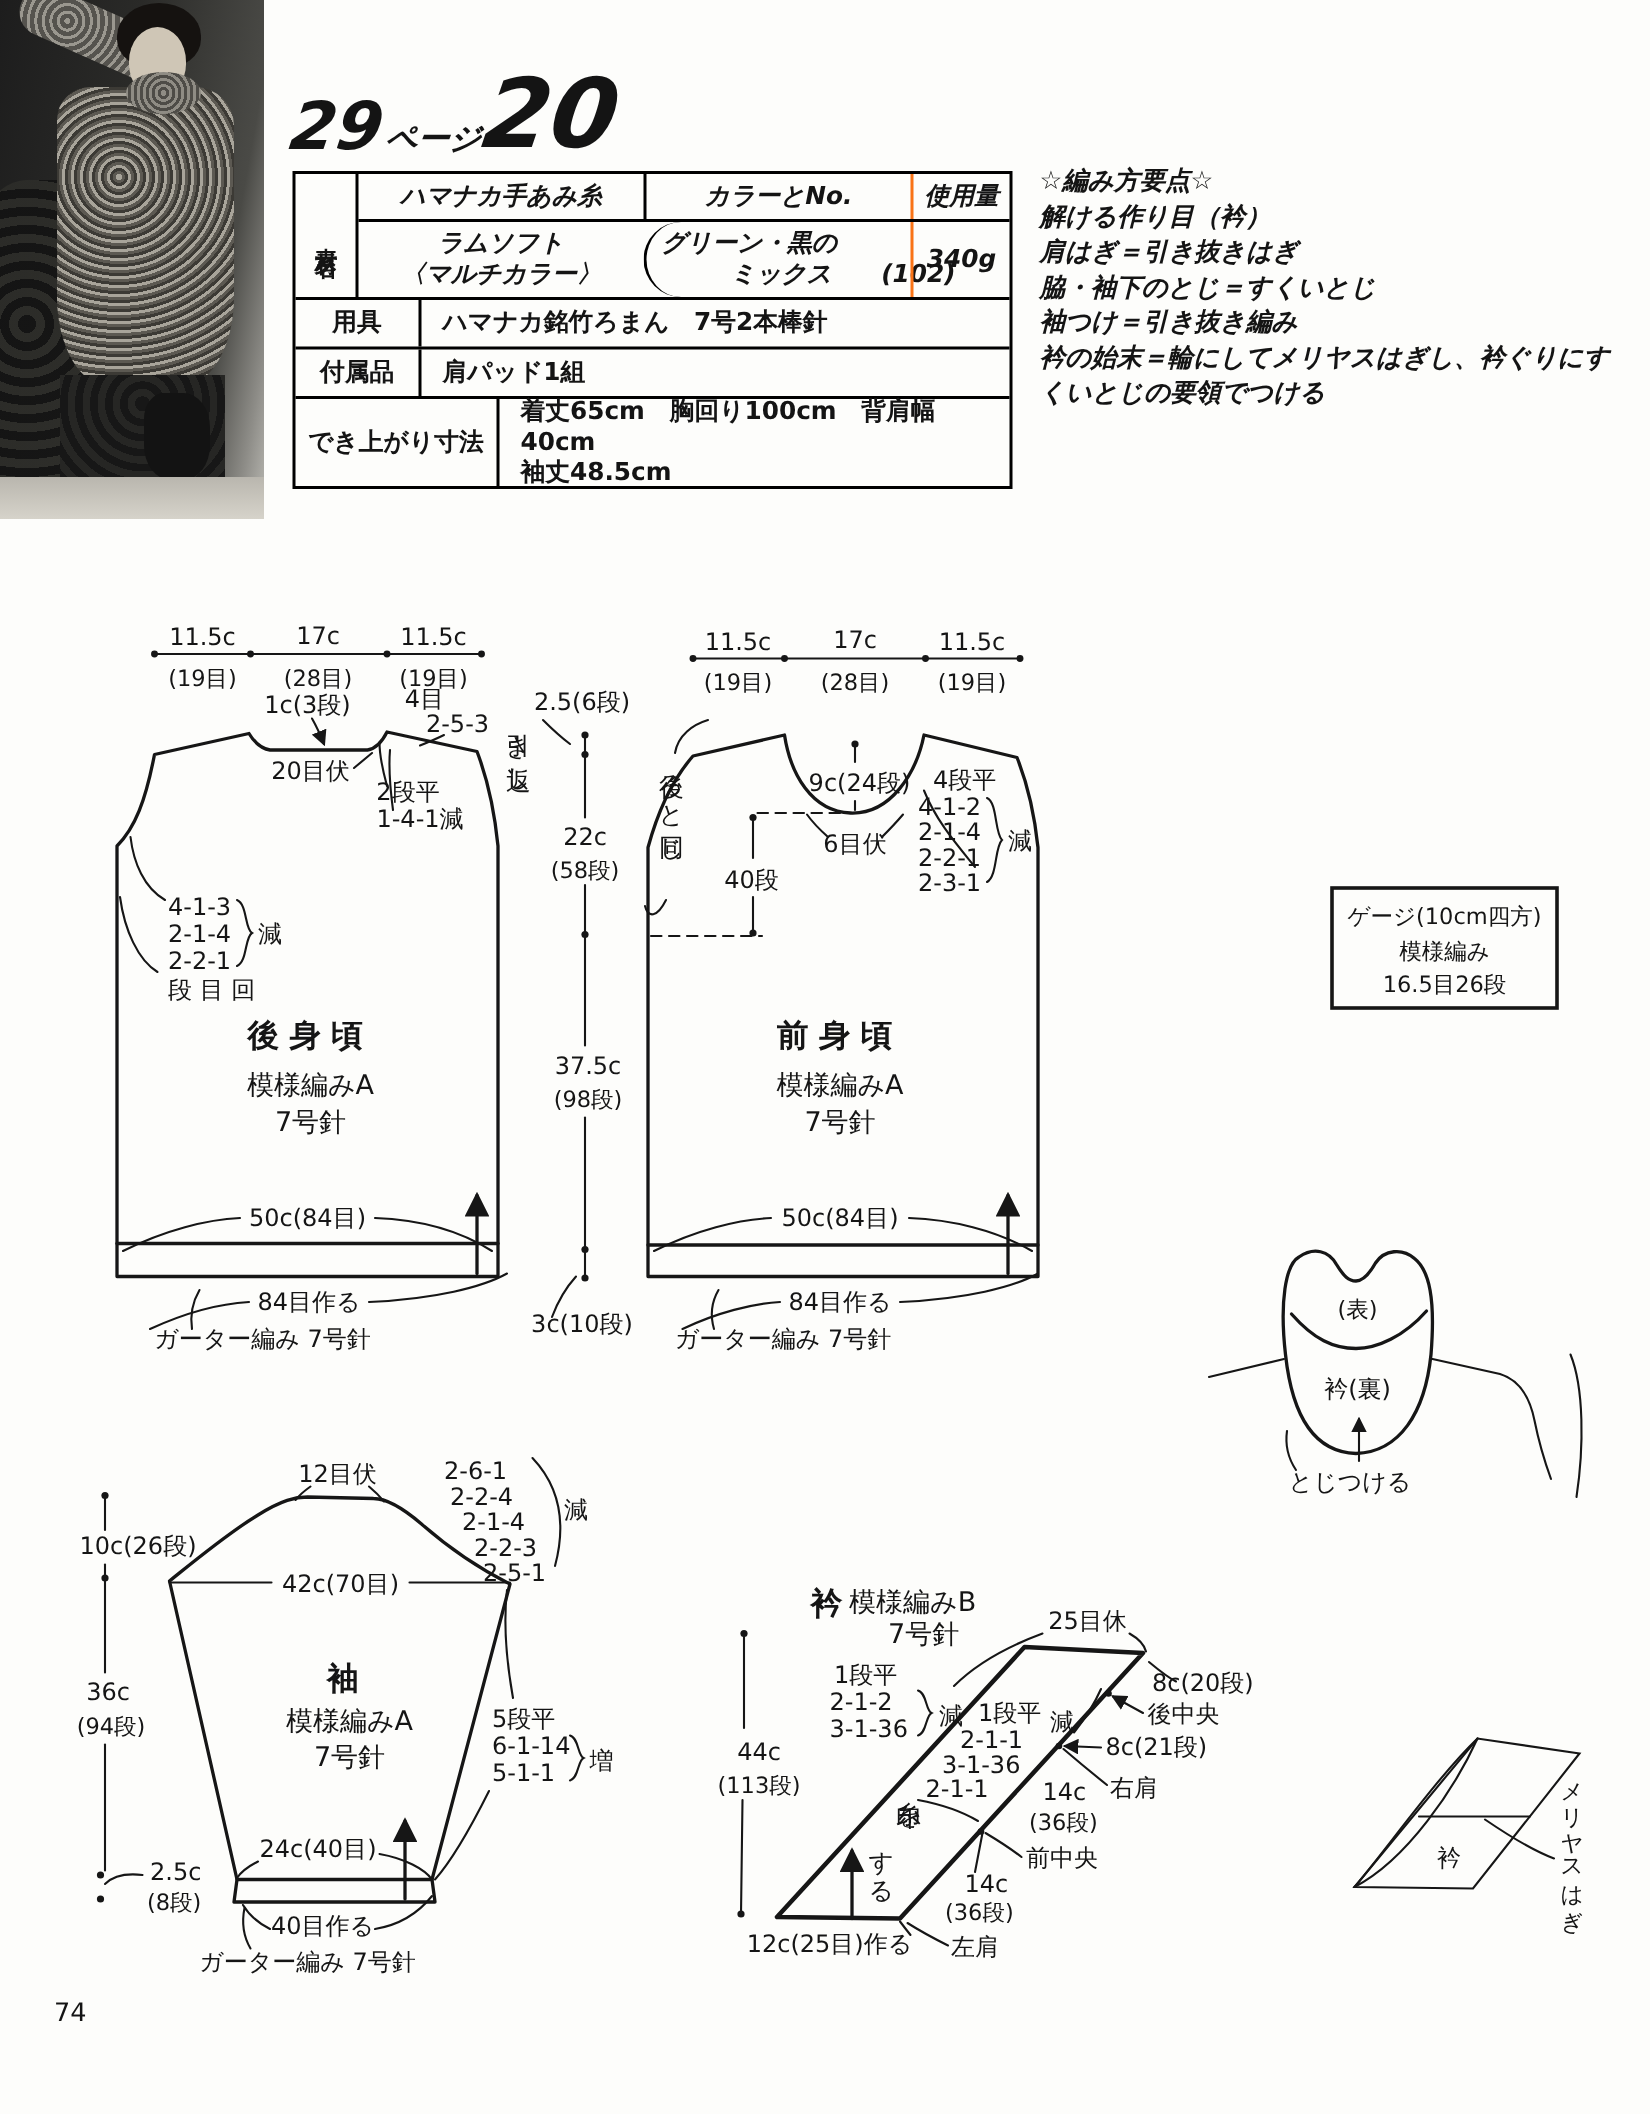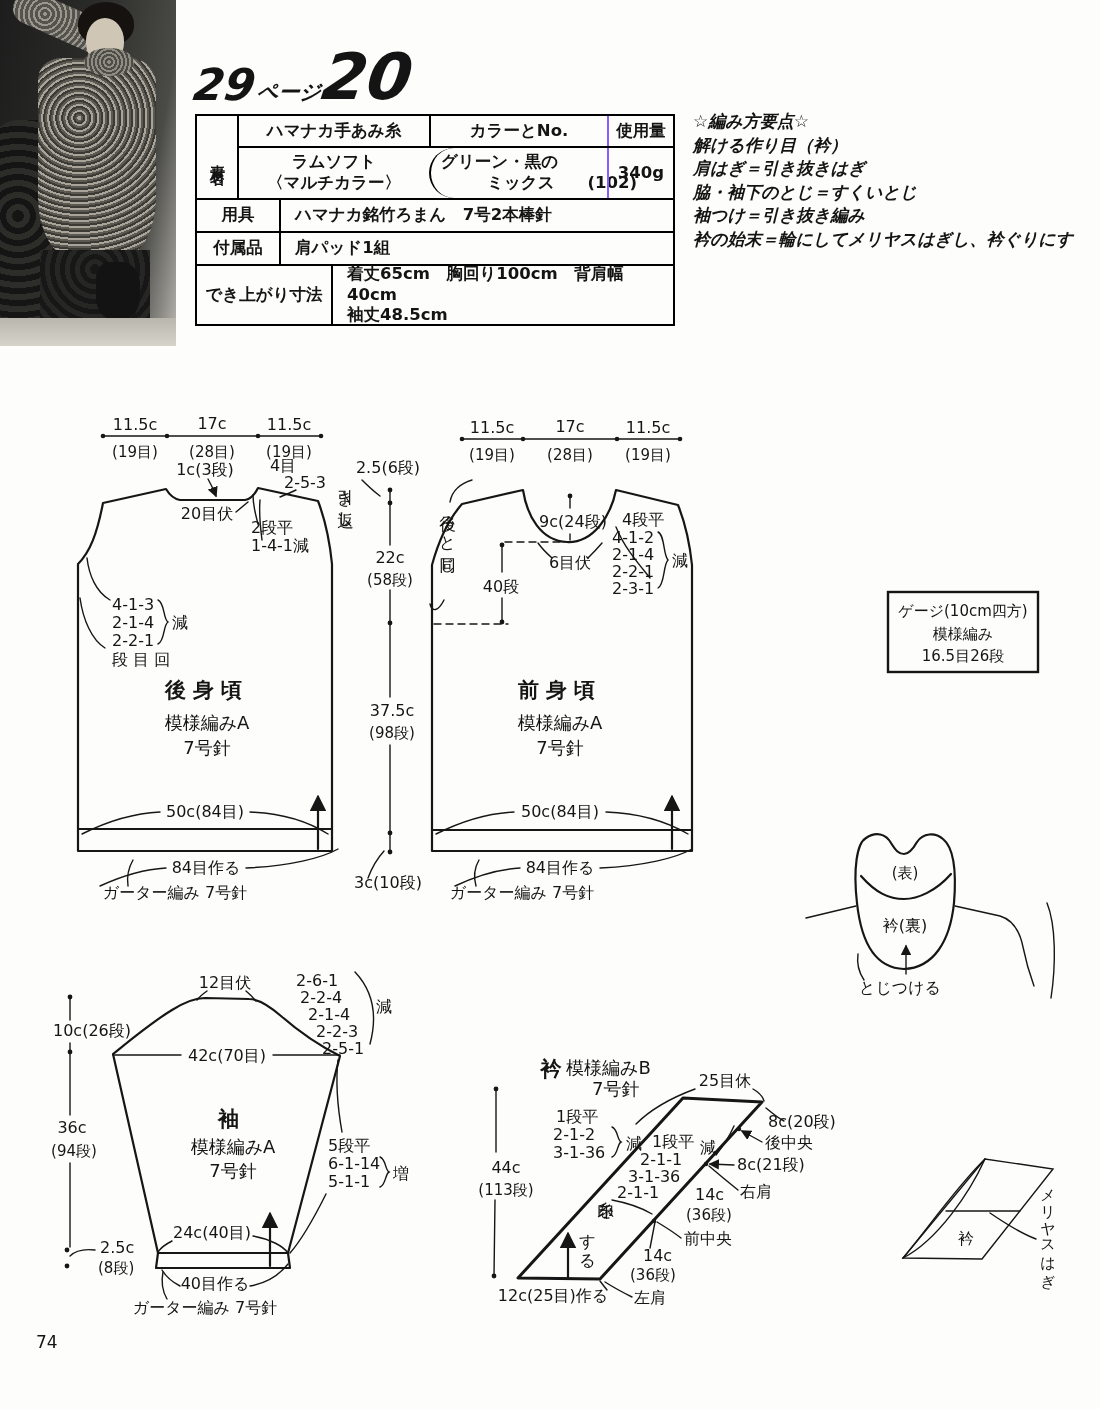--- a/index.html
+++ b/index.html
@@ -27,25 +27,25 @@
   .t-num{font-size:44px;line-height:1;transform:skewX(-8deg);}
   .t-suf{font-size:21px;line-height:1;margin:0 2px 4px 2px;transform:skewX(-8deg);}
   .t-big{font-size:64px;line-height:.92;transform:skewX(-8deg);}
   
   .tbl{position:absolute;left:195px;top:114px;width:480px;border:2.5px solid #000;box-sizing:border-box;
        font-size:16.5px;font-weight:700;line-height:1.25;}
   .tbl .sec{display:flex;}
   .tbl .sec + .sec{border-top:2px solid #000;}
   .corner{width:40px;display:flex;align-items:center;justify-content:center;border-right:2px solid #000;
           writing-mode:vertical-rl;text-orientation:upright;letter-spacing:3px;font-size:15px;}
-  .topgrid{flex:1;}
+  .topgrid{flex:1;font-style:italic;}
   .hrow{display:flex;height:30px;border-bottom:2px solid #000;}
   .drow{display:flex;height:50px;}
   .hc,.dc{display:flex;align-items:center;justify-content:center;box-sizing:border-box;}
-  .cw1{width:190px;} .cw2{width:178px;border-left:2px solid #000;} .cw3{flex:1;border-left:2px solid #8b5cf6;}
+  .cw1{width:190px;} .cw2{width:178px;border-left:2px solid #000;} .cw3{flex:1;border-left:2px solid #f97316;}
   .dc.left{flex-direction:column;align-items:flex-start;justify-content:center;padding-left:10px;border-radius:27px;}
   .dc .cline{display:flex;width:150px;justify-content:space-between;margin-left:46px;}
   .lblrow{display:flex;min-height:30px;}
   .lbl-cell{display:flex;align-items:center;justify-content:center;border-right:2px solid #000;box-sizing:border-box;}
   .w84{width:84px;} .w136{width:136px;}
   .val-cell{flex:1;display:flex;flex-direction:column;justify-content:center;padding-left:14px;}
   .h32{height:31px;} .h58{height:58px;}
   
   .notes{position:absolute;left:693px;top:110px;width:402px;font-size:17px;font-weight:600;line-height:23.5px;font-style:italic;}
   
@@ -132,20 +132,21 @@
     </div>
   </div>
 
   <div class="notes">
     <div>☆編み方要点☆</div>
     <div>解ける作り目（衿）</div>
     <div>肩はぎ＝引き抜きはぎ</div>
     <div>脇・袖下のとじ＝すくいとじ</div>
     <div>袖つけ＝引き抜き編み</div>
     <div>衿の始末＝輪にしてメリヤスはぎし、衿ぐりにす</div>
+    <div>くいとじの要領でつける</div>
   </div>
 
   <svg width="1100" height="1409" viewBox="0 0 1100 1409" style="position:absolute;left:0;top:0">
     <defs>
       <marker id="ah" viewBox="0 0 10 10" refX="8.5" refY="5" markerWidth="7.5" markerHeight="7.5" orient="auto-start-reverse">
         <path d="M0,0 L10,5 L0,10 z" fill="#161616"></path>
       </marker>
     </defs>
 
     <g>

